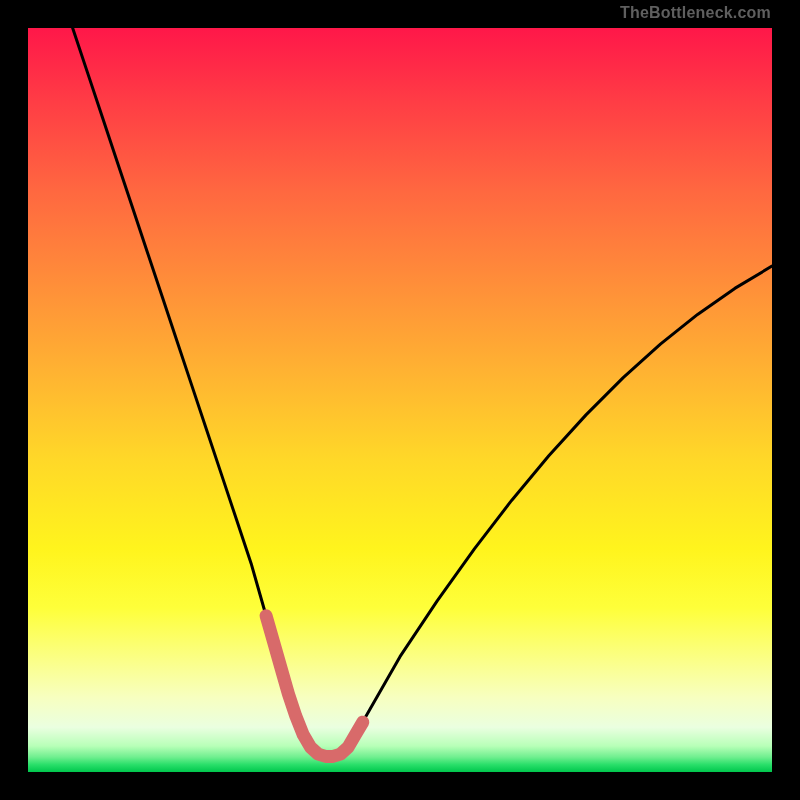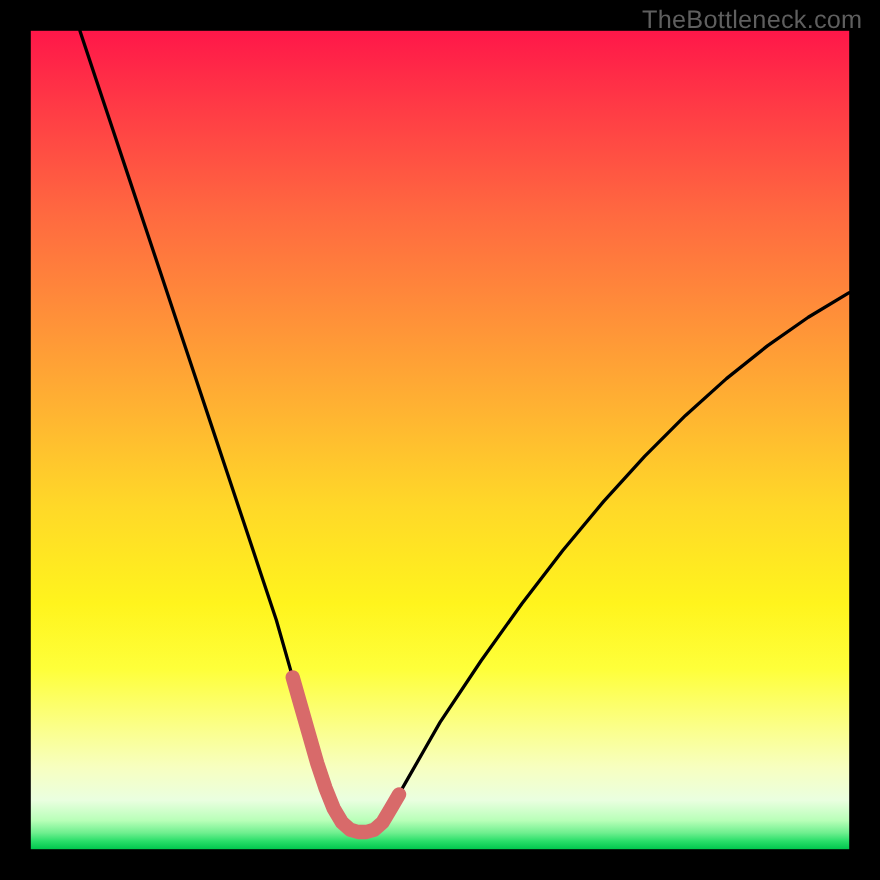--- a/index.html
+++ b/index.html
@@ -32,23 +32,23 @@
       #eaffe0 94%,
       #b8ffb8 96.5%,
       #6fef8f 98%,
       #2adf6a 99%,
       #00c74d 100%
     );
   }
   .watermark {
     position: absolute;
     top: 4px;
-    right: 16px;
-    font-size: 23px;
-    font-weight: 400;
+    right: 29px;
+    font-size: 16px;
+    font-weight: 700;
     color: #5f5f5f;
     letter-spacing: 0.2px;
     user-select: none;
   }
   svg.curve {
     position: absolute;
     left: 0;
     top: 0;
     width: 744px;
     height: 744px;

